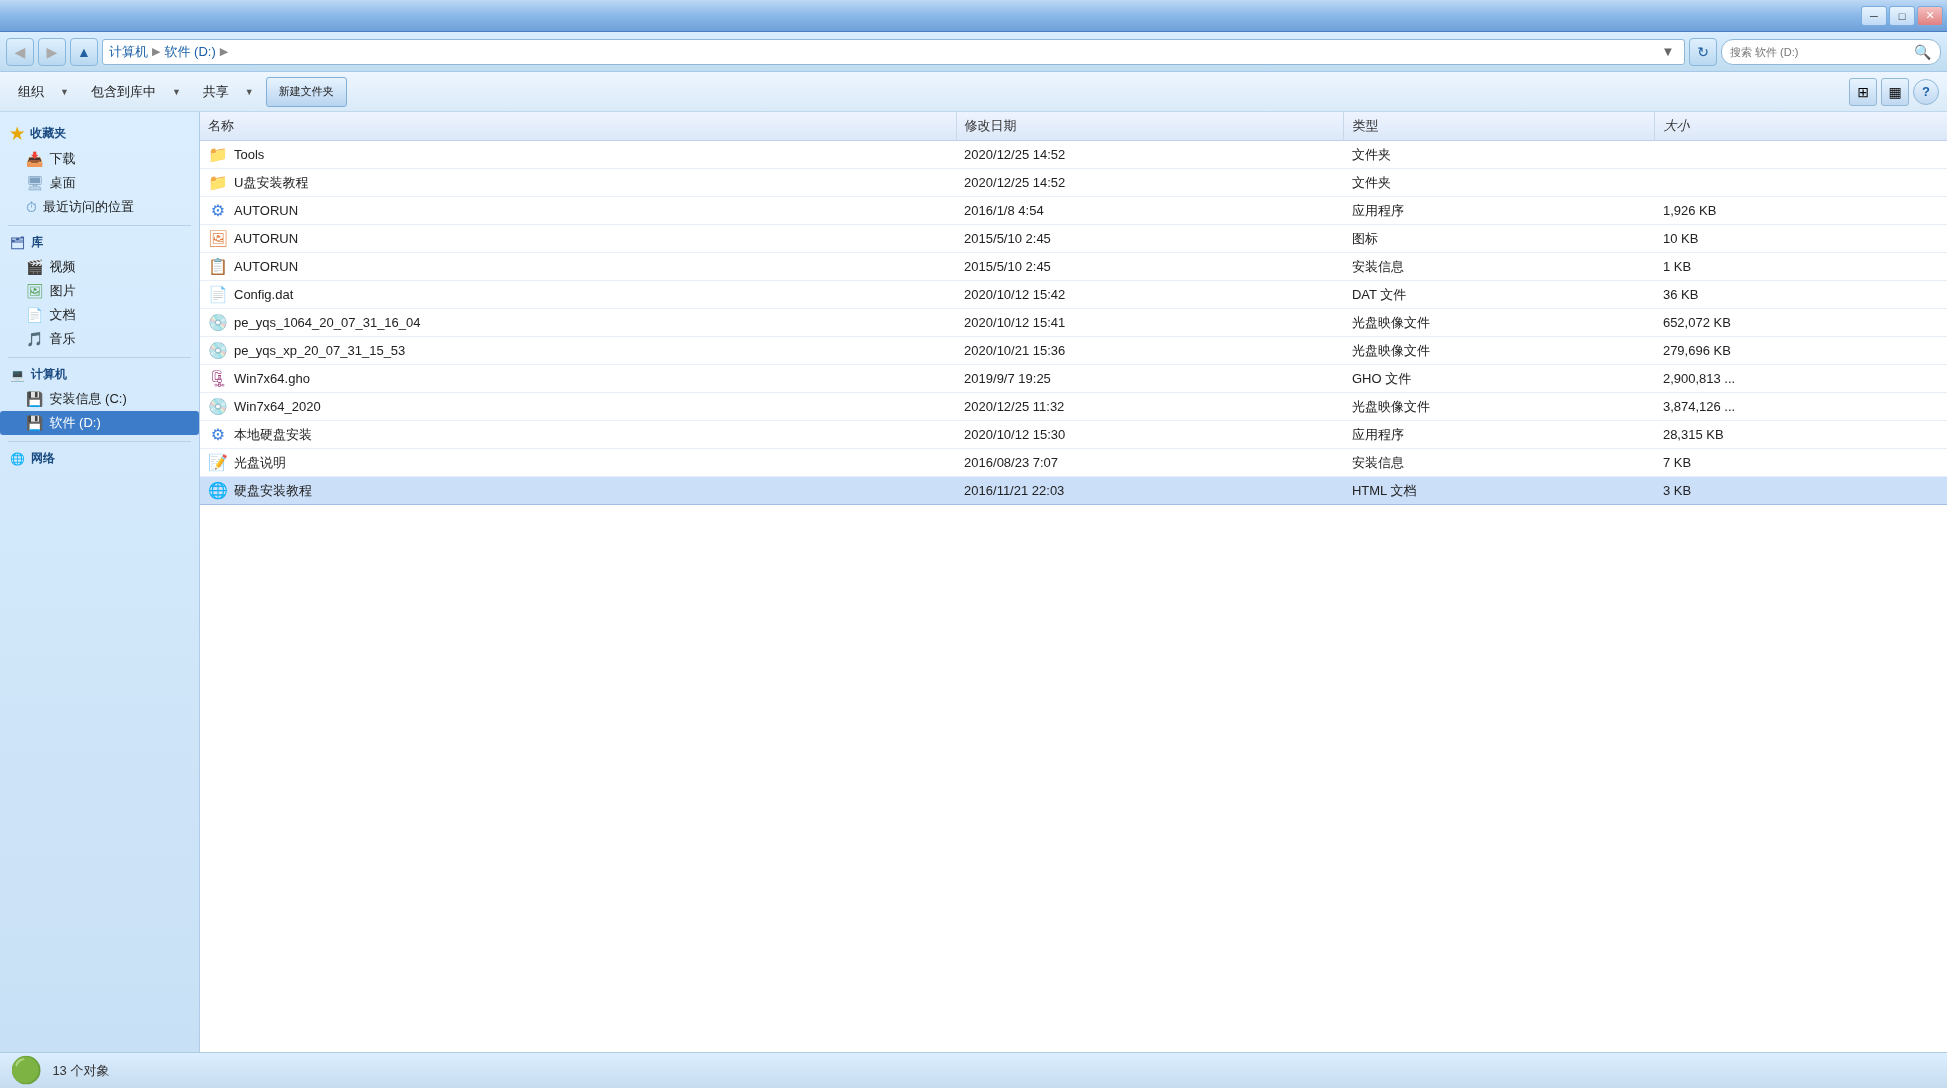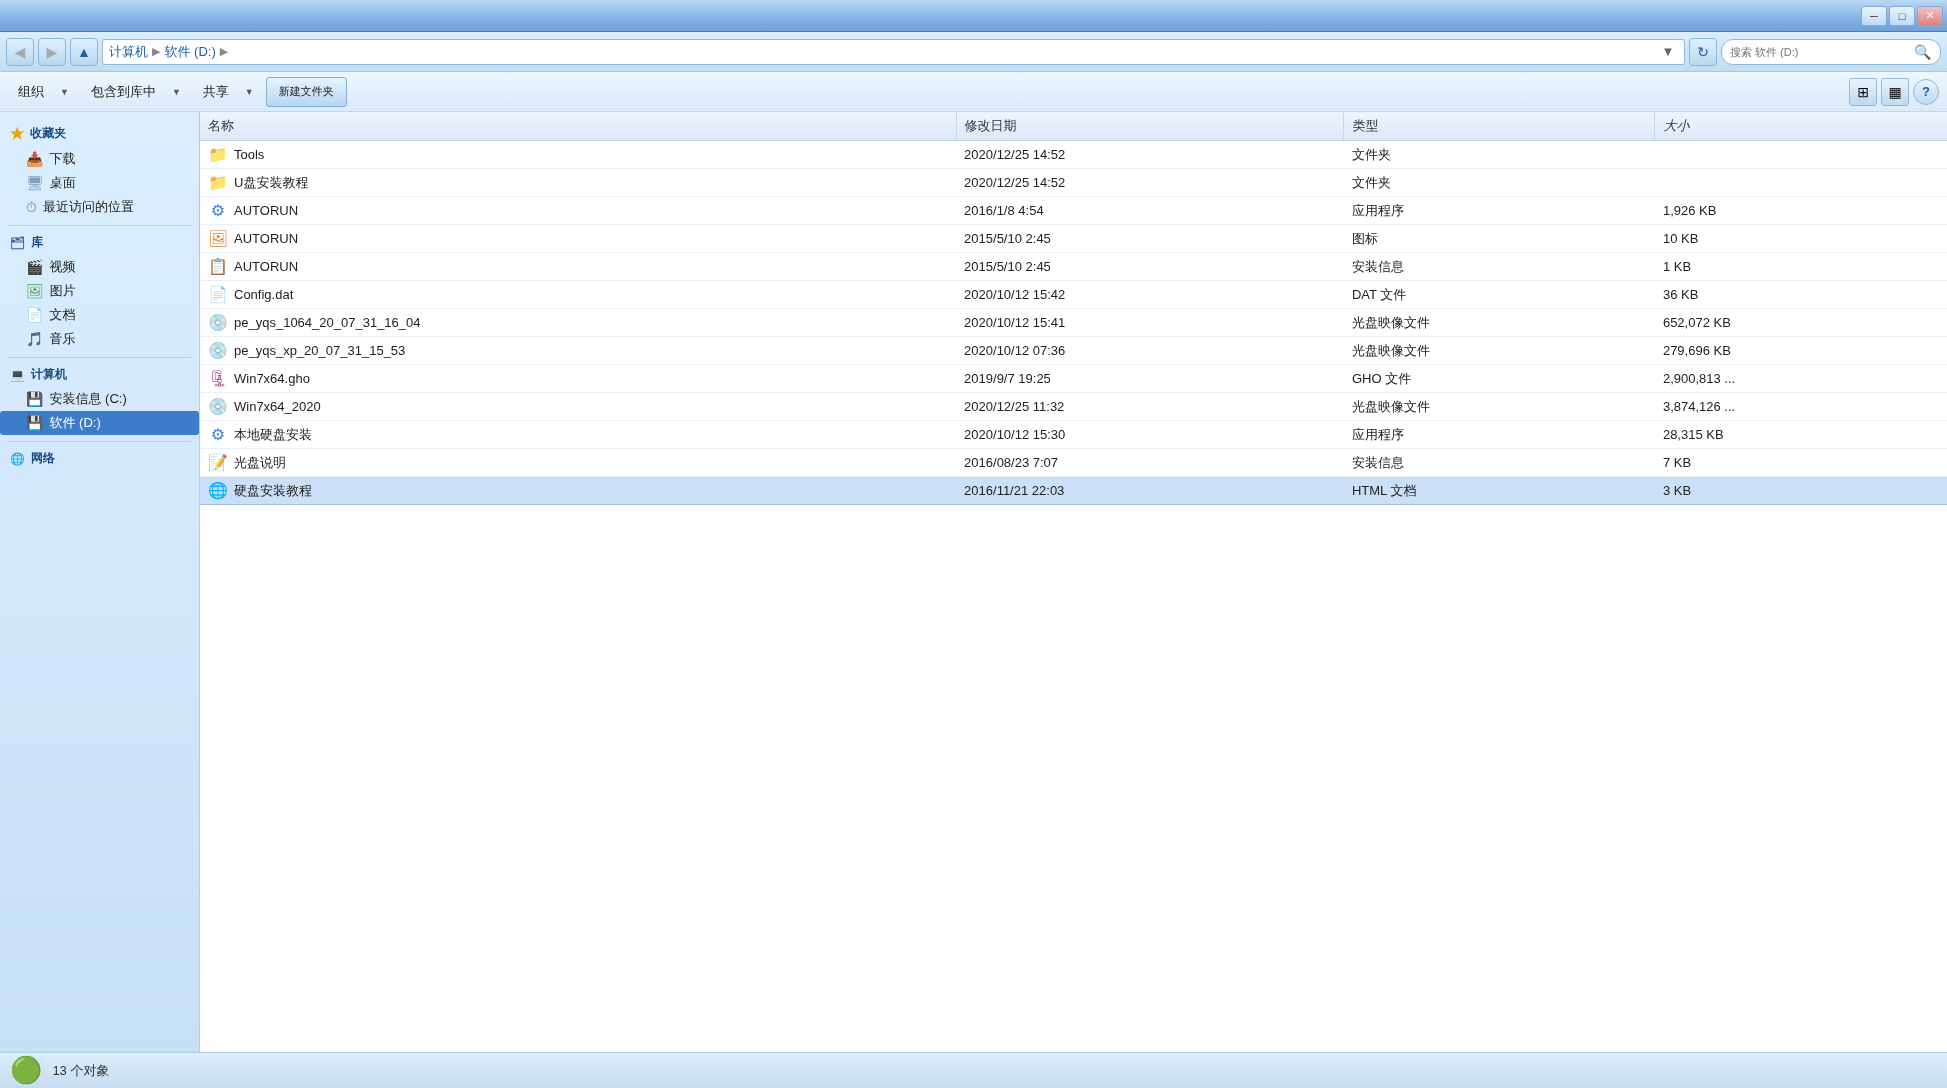--- a/index.html
+++ b/index.html
@@ -552,21 +552,21 @@
     <td>光盘映像文件</td>
     <td>652,072 KB</td>
   </tr>
           <tr>
     <td>
       <div class="file-name-cell">
         <span class="file-icon iso-icon">💿</span>
         <span>pe_yqs_xp_20_07_31_15_53</span>
       </div>
     </td>
-    <td>2020/10/12 07:36</td>
+    <td>2020/10/21 15:36</td>
     <td>光盘映像文件</td>
     <td>279,696 KB</td>
   </tr>
           <tr>
     <td>
       <div class="file-name-cell">
         <span class="file-icon gho-icon">🗜</span>
         <span>Win7x64.gho</span>
       </div>
     </td>

